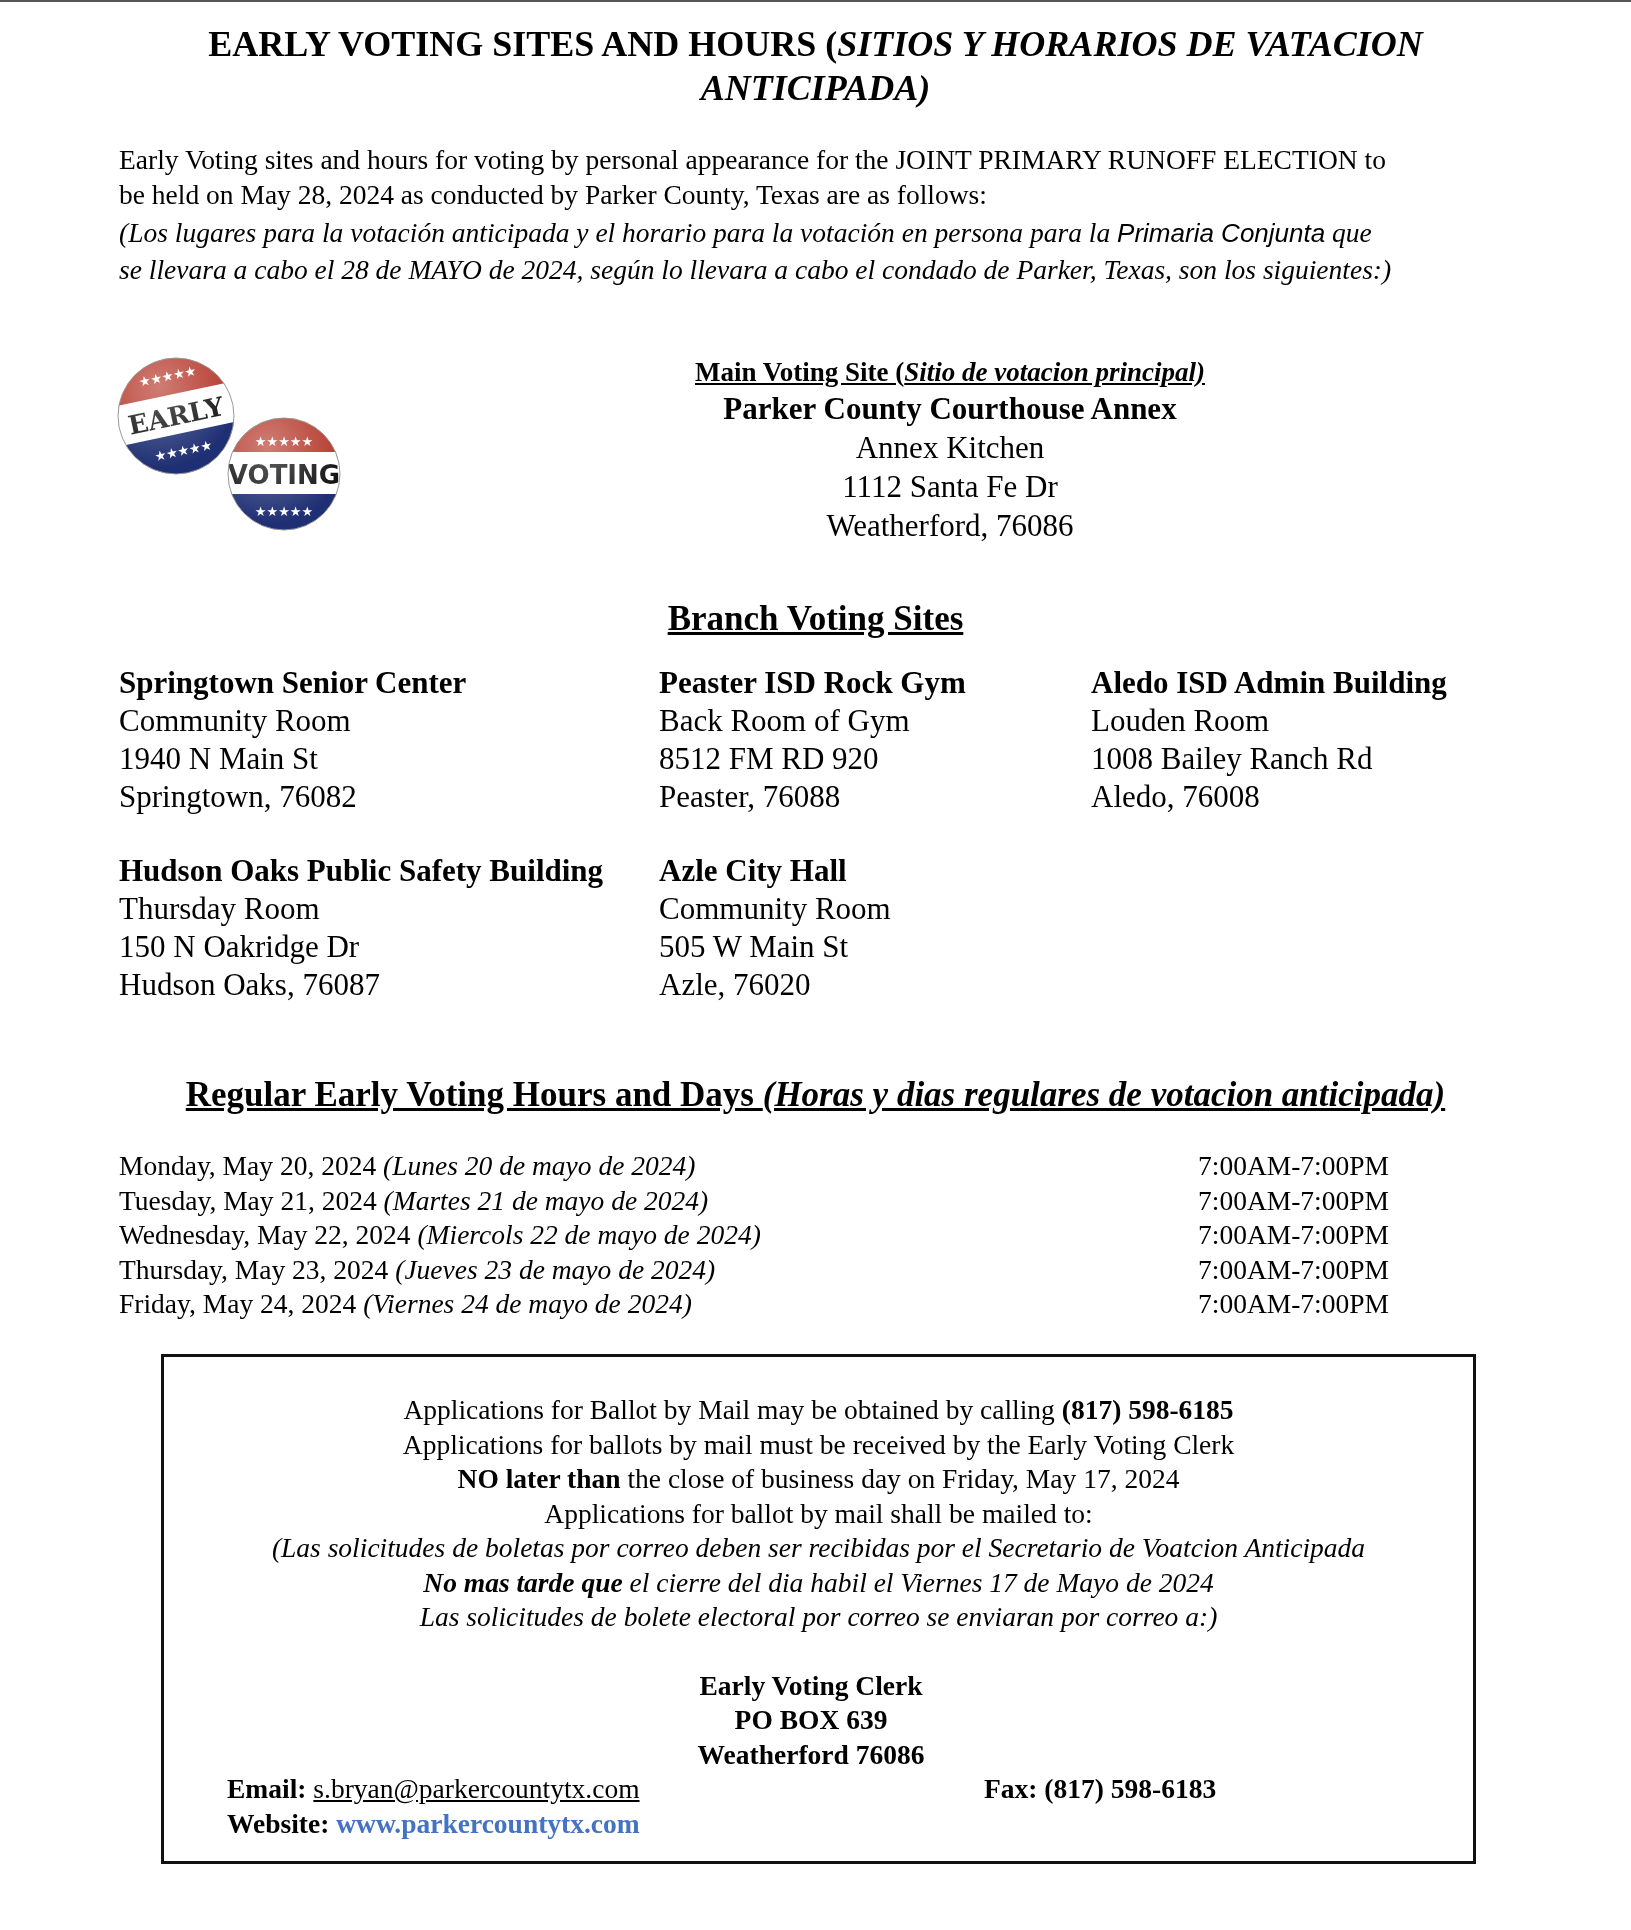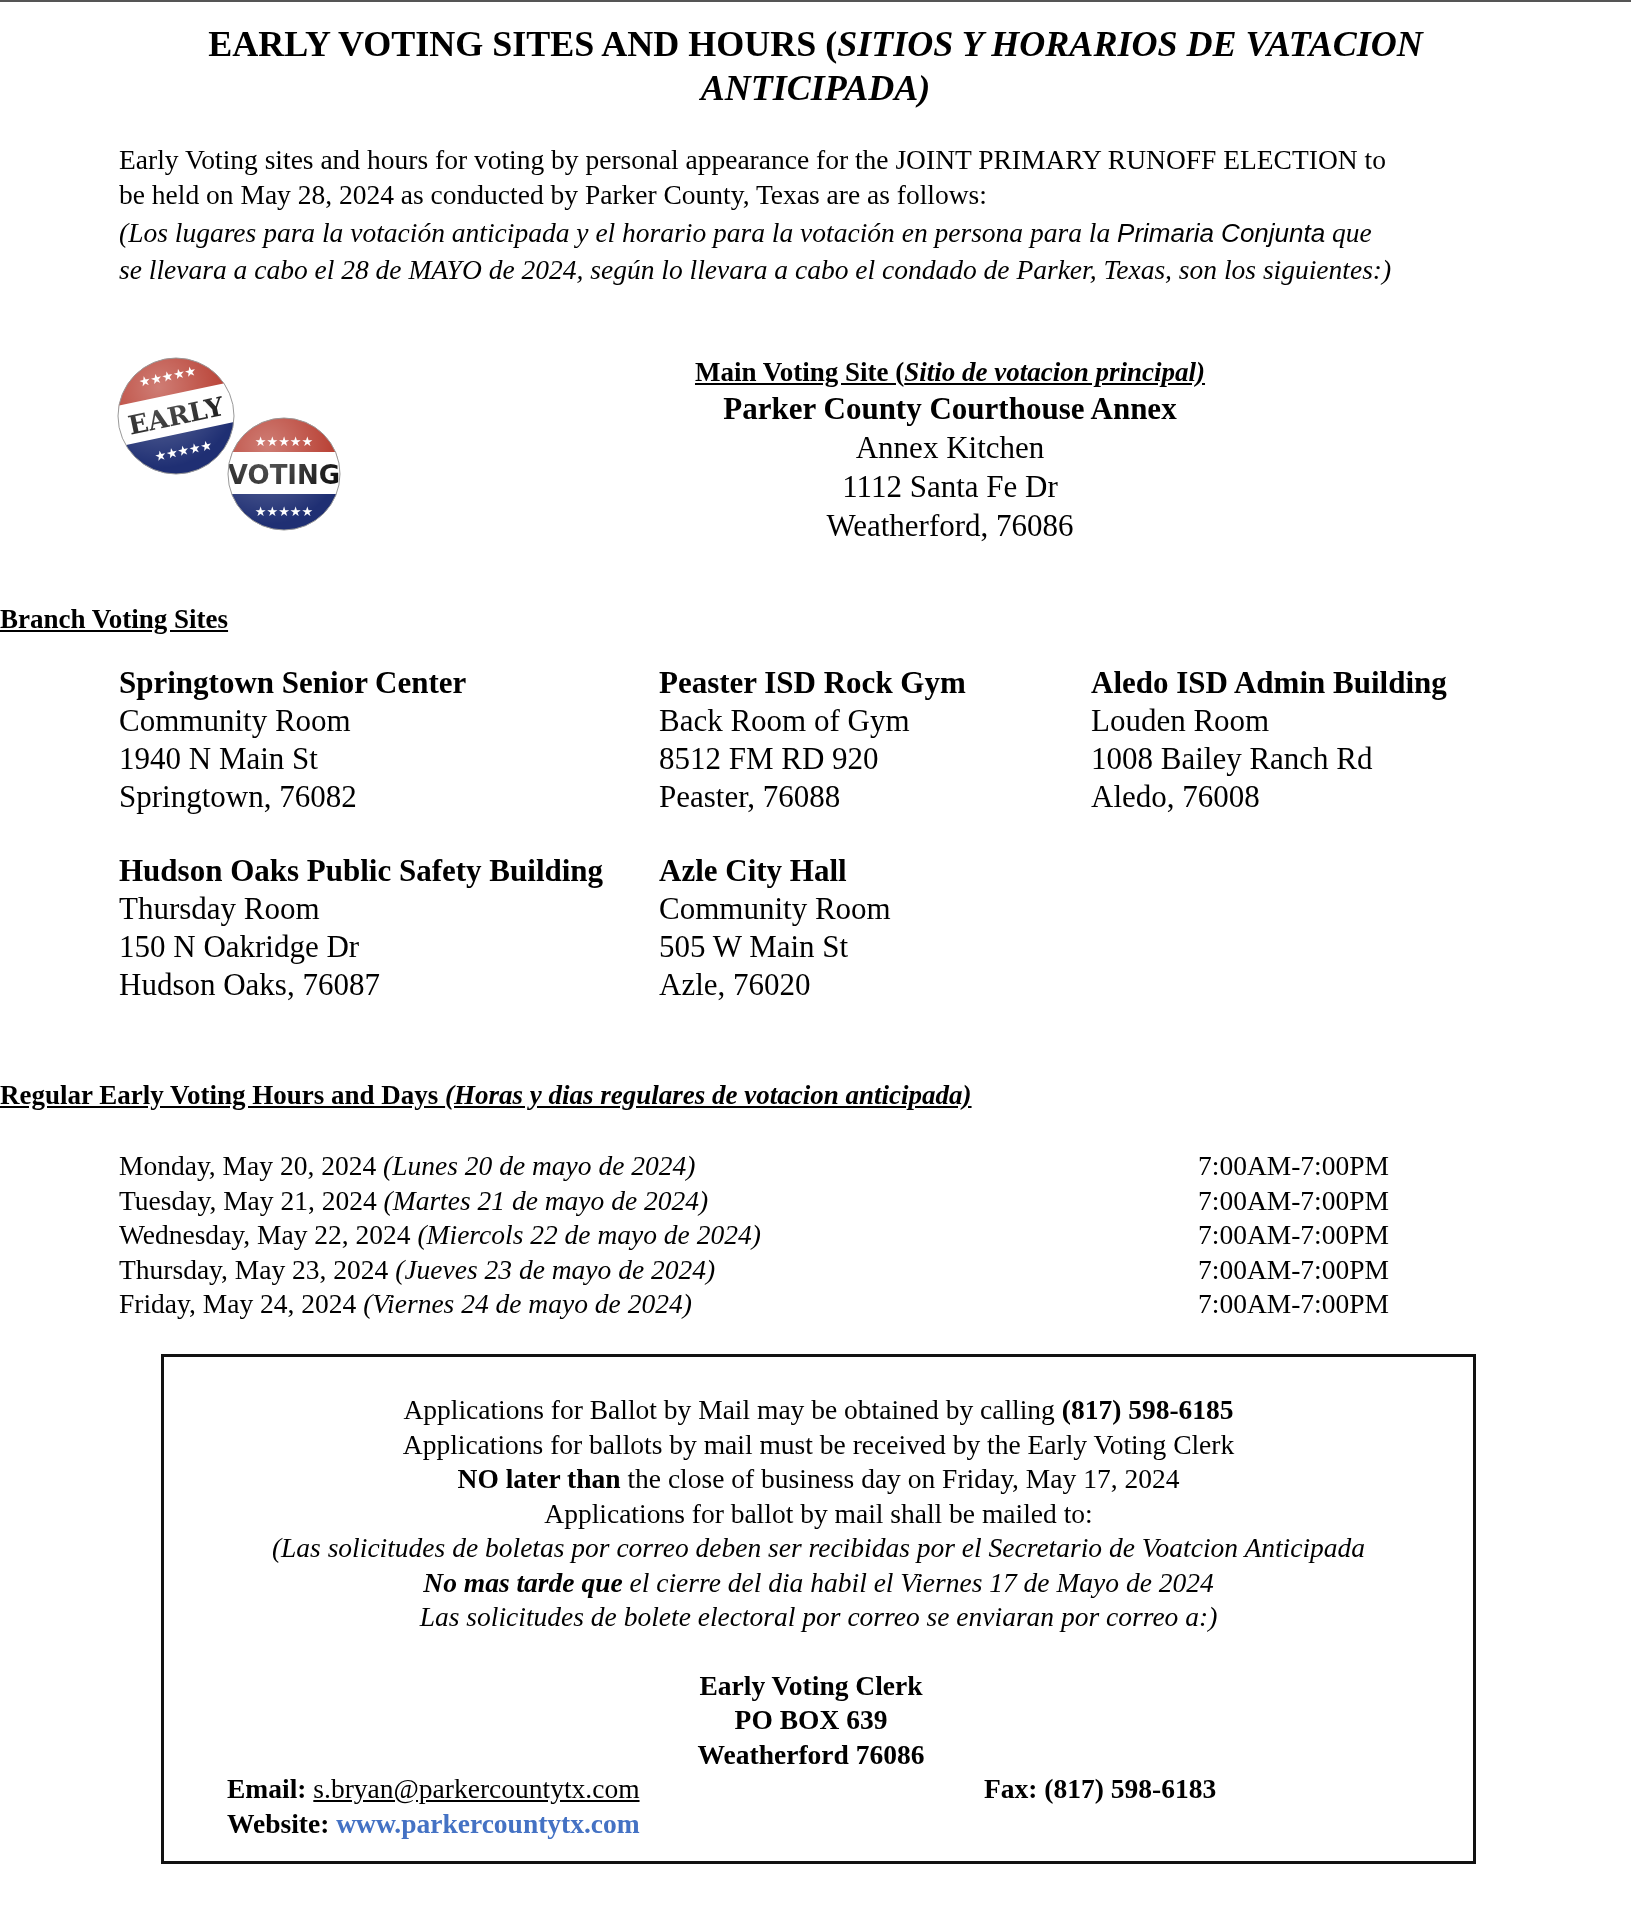--- a/index.html
+++ b/index.html
@@ -17,21 +17,21 @@
   .intro-es { left: 119px; width: 1420px; font-size: 27.5px; line-height: 37px; font-style: italic; }
   .sans { font-family: "Liberation Sans", "DejaVu Sans", sans-serif; font-size: 26px; }
 
   .logo { left: 108px; top: 350px; width: 248px; height: 192px; }
 
   .main-site { left: 600px; width: 700px; text-align: center; }
   .main-site .heading { font-weight: bold; font-size: 27px; line-height: 36px; text-decoration: underline; }
   .main-site .name { font-weight: bold; font-size: 31px; line-height: 38px; }
   .main-site .line { font-size: 31px; line-height: 39px; }
 
-  .section-heading { left: 0; width: 1631px; font-weight: bold; font-size: 27px; line-height: 34px; }
+  .section-heading { left: 0; width: 1631px; text-align: center; font-weight: bold; font-size: 35px; line-height: 34px; }
   .section-heading span { text-decoration: underline; }
 
   .site { font-size: 31px; line-height: 38px; white-space: nowrap; }
   .site .sname { font-weight: bold; }
 
   .hours-row { left: 119px; width: 1300px; font-size: 27.5px; line-height: 34.5px; white-space: nowrap; }
   .hours-row .time { position: absolute; left: 1079px; top: 0; }
 
   .box {
     left: 161px; top: 1354px; width: 1309px; height: 504px;

